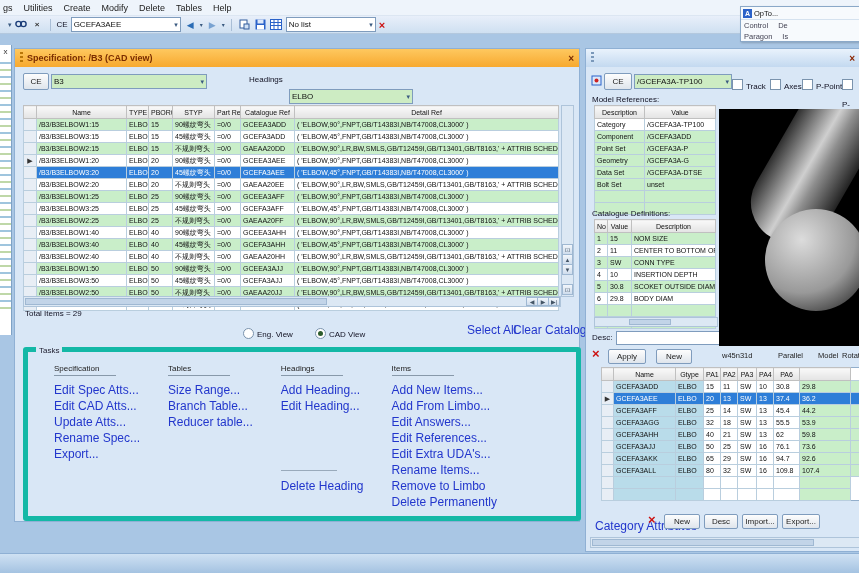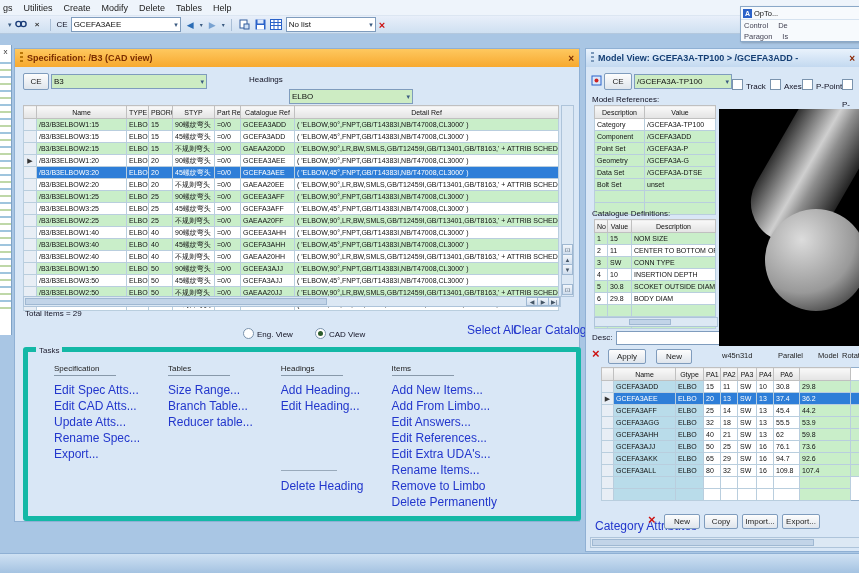--- a/index.html
+++ b/index.html
@@ -475,21 +475,20 @@
             <span class="link">Delete Permanently</span>
           </div>
         </div>
       </div>
   </div>
 </div>
 
 <div class="abs panel" style="left:585px;top:48px;width:274px;height:502px;border-right:none">
   <div class="title model-title">
     <span class="grip" style="background:repeating-linear-gradient(#7a98ba 0 2px,transparent 2px 4px)"></span>
-    <span>Model View: GCEFA3A-TP100 &gt; /GCEFA3ADD -</span>
     <span class="x" style="color:#8b2500">×</span>
   </div>
 
   <div class="abs" style="left:4px;top:24px;width:268px;height:16px">
     <span class="tb-ico abs" style="left:0;top:1px">
       <svg width="12" height="12" viewBox="0 0 12 12">
           <rect x="1" y="1" width="9" height="9" fill="#dce8fa" stroke="#2a62c9"></rect>
           <circle cx="5.5" cy="5.5" r="2" fill="#cc2222"></circle>
         </svg>
     </span>
@@ -772,21 +771,21 @@
           <td></td>
           <td></td>
           <td style="background: rgb(201, 238, 201);"></td>
         </tr>
       </tbody>
   </table>
 
   <span class="link abs" style="left:9px;top:470px">Category Attributes</span>
   <span class="redx abs" style="left:62px;top:466px;font-size:13px">×</span>
   <button class="btn abs" style="left:78px;top:465px;width:36px;height:15px">New</button>
-  <button class="btn abs" style="left:118px;top:465px;width:34px;height:15px">Copy</button>
+  <button class="btn abs" style="left:118px;top:465px;width:34px;height:15px">Desc</button>
   <button class="btn abs" style="left:156px;top:465px;width:36px;height:15px">Import...</button>
   <button class="btn abs" style="left:196px;top:465px;width:38px;height:15px">Export...</button>
   <div class="sb" style="left:4px;top:488px;width:268px;height:9px">
     <div class="thumb" style="left:1px;top:1px;width:220px;height:5px"></div>
   </div>
 </div>
 
 <div class="abs" style="left:0;top:553px;width:859px;height:20px;background:linear-gradient(#cfe1f3,#a2c1e0);border-top:1px solid #8fb0d4"></div>
 
 </body></html>

